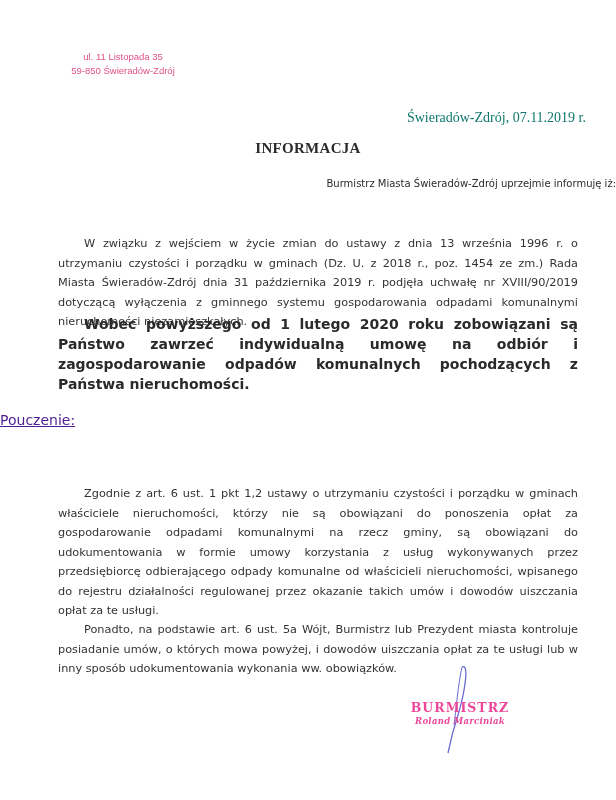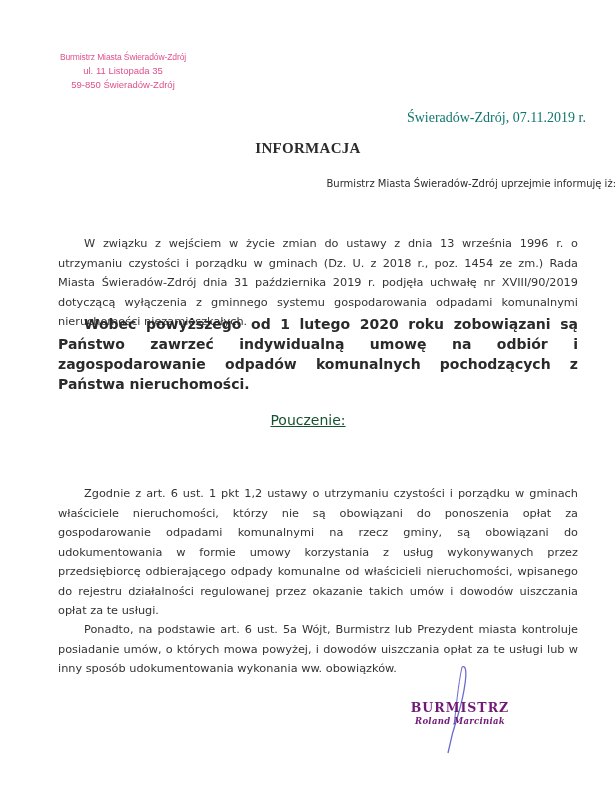--- a/index.html
+++ b/index.html
@@ -26,38 +26,37 @@
       font-family: "DejaVu Sans", sans-serif; font-size: 10px; color: #2b2b2b;
     }
     .para {
       position: absolute; left: 58px; width: 520px;
       font-family: "DejaVu Sans", sans-serif; font-size: 11.3px; line-height: 19.5px;
       text-align: justify; text-indent: 26px; color: #333; margin-top: 24px;
     }
     .p1 { top: 210px; }
     .p2 { top: 290px; font-weight: bold; font-size: 14px; text-indent: 26px; color: #2a2a2a; line-height: 20px; text-align-last: left;}
     .section {
-      position: absolute; left: 0; right: 0; top: 412px; text-align: center;
-      font-family: "DejaVu Sans", sans-serif; font-size: 14px; text-decoration: underline; color: #14532d;
+      position: absolute; left: 0; right: 0; top: 412px; 
+      font-family: "DejaVu Sans", sans-serif; font-size: 14px; text-decoration: underline; color: #4c1d95;
     }
     .p3 { top: 460px; }
     .p4 { top: 596px; }
     .sign {
       position: absolute; left: 400px; top: 700px; width: 120px;
-      color: #701a75; font-family: "DejaVu Serif", serif; text-align: center;
+      color: #ec4899; font-family: "DejaVu Serif", serif; text-align: center;
     }
     .sign .role { font-weight: bold; font-size: 12.5px; letter-spacing: 1px; }
     .sign .name { font-style: italic; font-weight: bold; font-size: 8.5px; margin-top: 1px; letter-spacing: 0.3px; }
     .sig-stroke { position: absolute; left: 440px; top: 665px; }
   </style>
 </head>
 <body>
 
 <div class="stamp">
-  <div class="l1">Burmistrz Miasta Świeradów-Zdrój</div>
   <div>ul. 11 Listopada 35</div>
   <div>59-850 Świeradów-Zdrój</div>
 </div>
 
 <div class="date">Świeradów-Zdrój, 07.11.2019 r.</div>
 
 <div class="title">INFORMACJA</div>
 
 <div class="subtitle">Burmistrz Miasta Świeradów-Zdrój uprzejmie informuję iż:</div>
 

